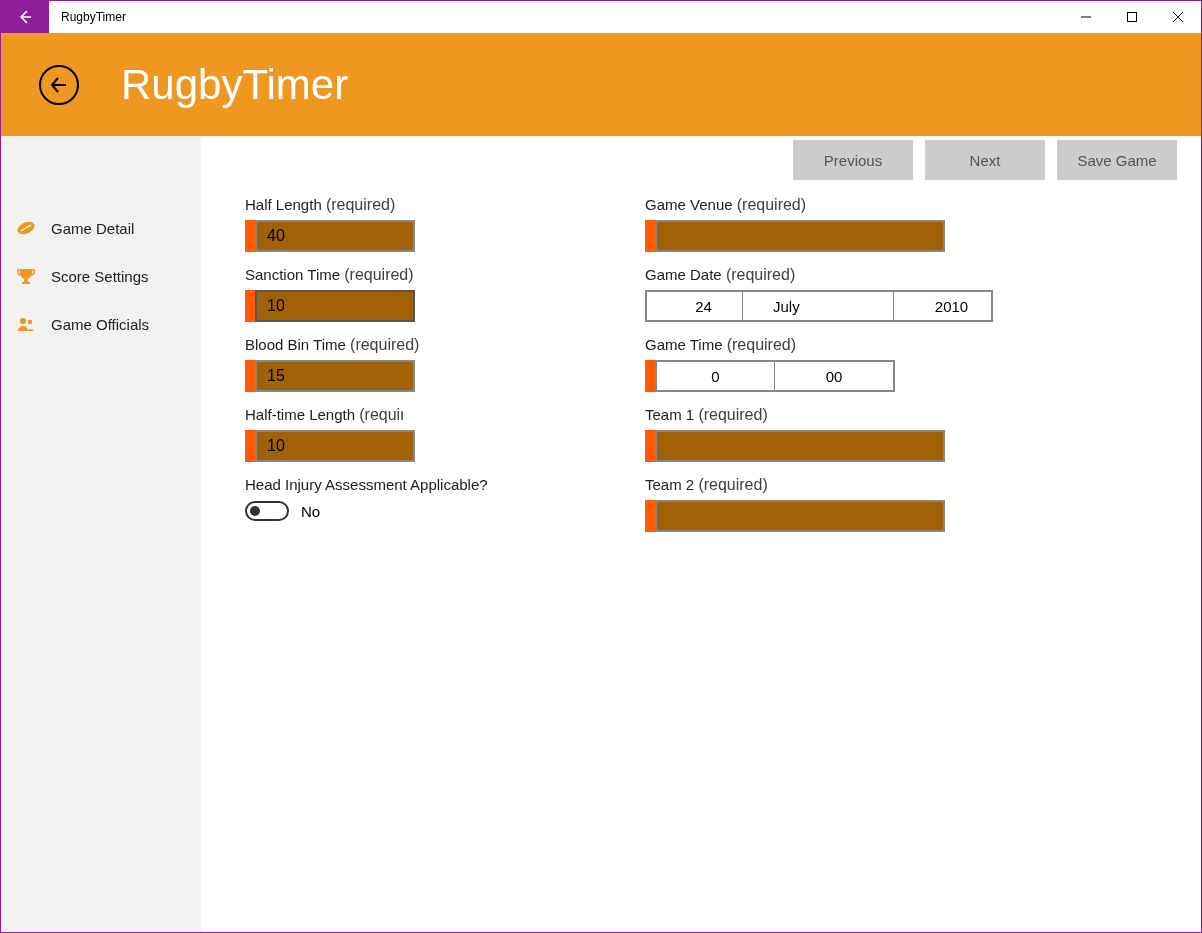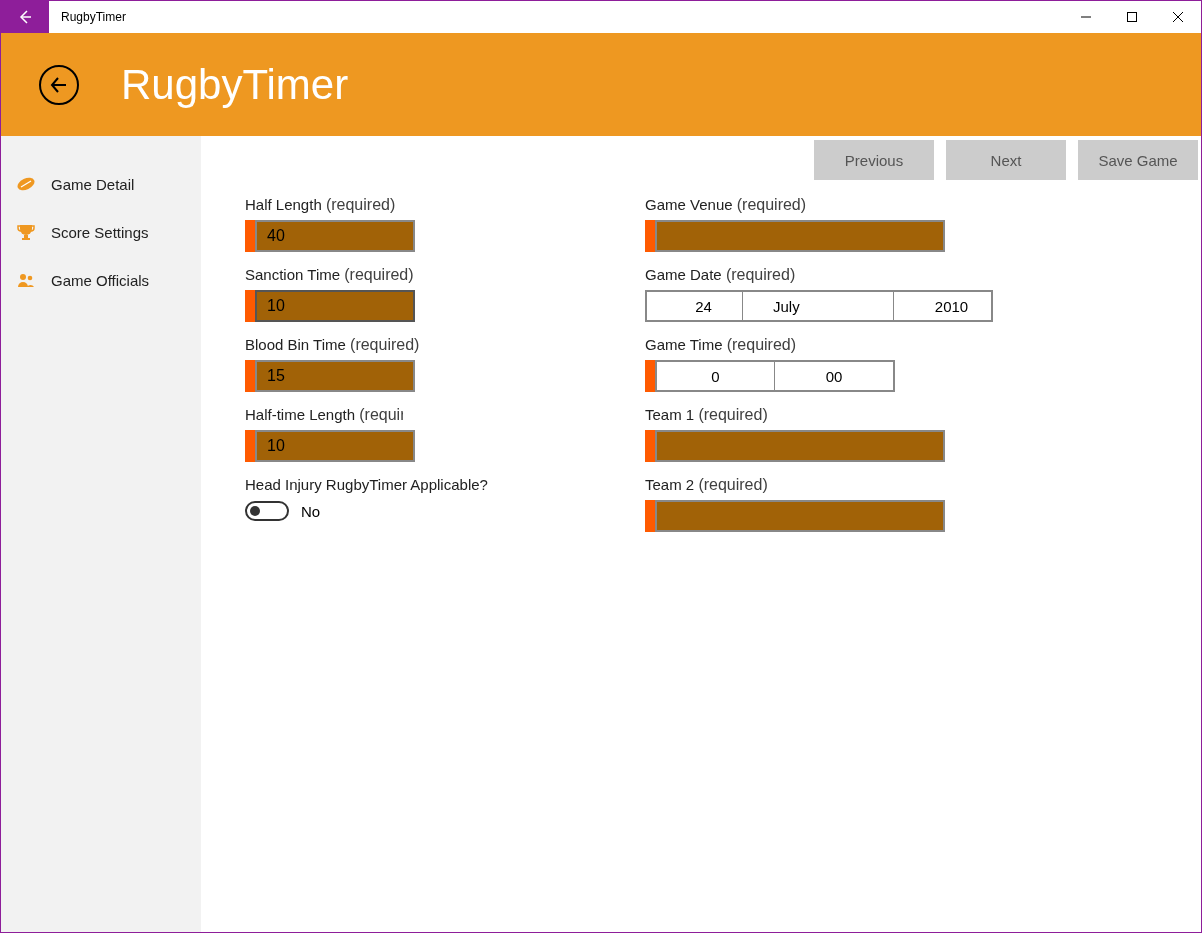--- a/index.html
+++ b/index.html
@@ -57,21 +57,21 @@
   }
 
   
   .body {
     display:flex;
     height: calc(100% - 32px - 103px);
   }
   .sidebar {
     width: 200px;
     background: #f2f2f2;
-    padding-top: 24px;
+    padding-top: 68px;
   }
   .sidebar-item {
     display:flex; align-items:center;
     height:48px;
     padding-left: 14px;
     gap: 14px;
     font-size:15px;
     color:#222;
     cursor:pointer;
   }
@@ -79,21 +79,21 @@
   .sidebar-item.selected {  }
 
   .content {
     flex:1;
     position:relative;
   }
 
   
   .actions {
     position:absolute;
-    top: 4px; right: 3px;
+    top: 4px; right: 24px;
     display:flex; gap:12px;justify-content:space-between;
   }
   .actions button {
     width:120px; height:40px;
     background:#ccc; border:none;
     color:#555; font-size:15px;
     cursor:pointer;
   }
 
   
@@ -304,21 +304,21 @@
               <span>Half-time Length</span>
               <span class="req">(required)</span>
             </div>
             <div class="input-row with-bar">
               <div class="req-bar"></div>
               <input type="text" class="full" value="10" style="">
             </div>
           </div>
 
           <div class="field">
-            <div class="field-label">Head Injury RugbyTimer Applicable?</div>
+            <div class="field-label">Head Injury Assessment Applicable?</div>
             <div class="toggle-row">
               <div class="toggle">
                 <div class="knob"></div>
               </div>
               <span class="toggle-label">No</span>
             </div>
           </div>
 
         </div>
 

